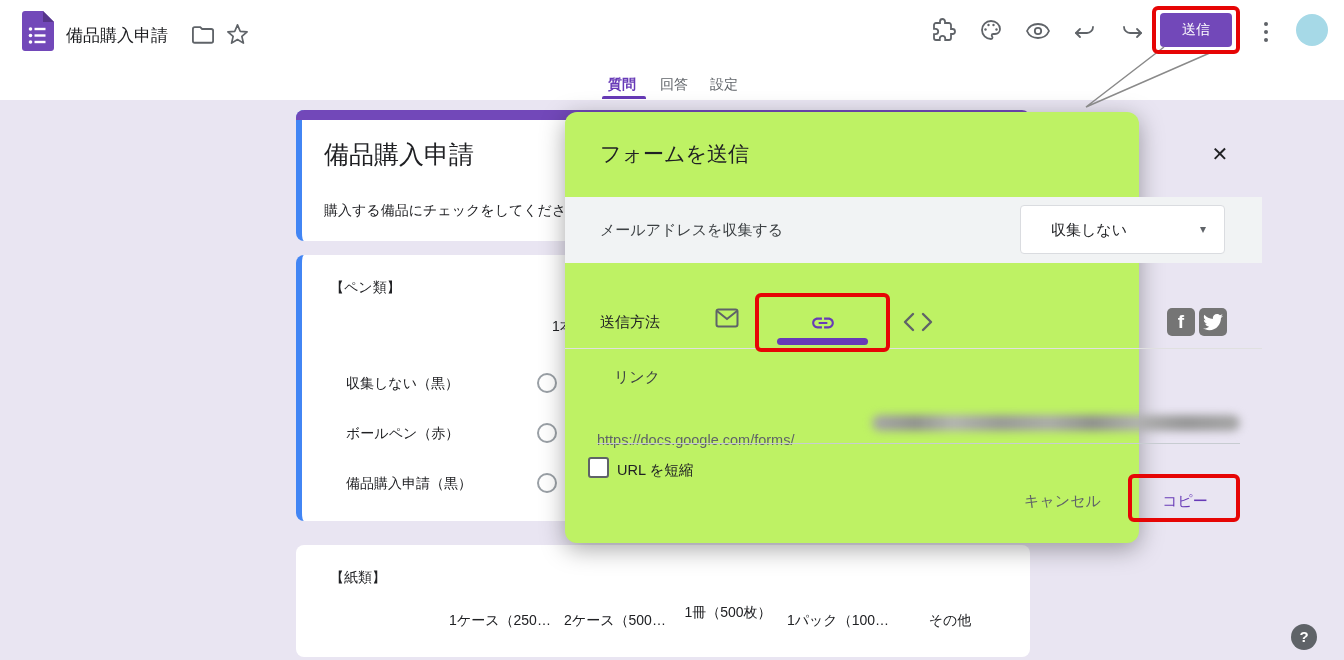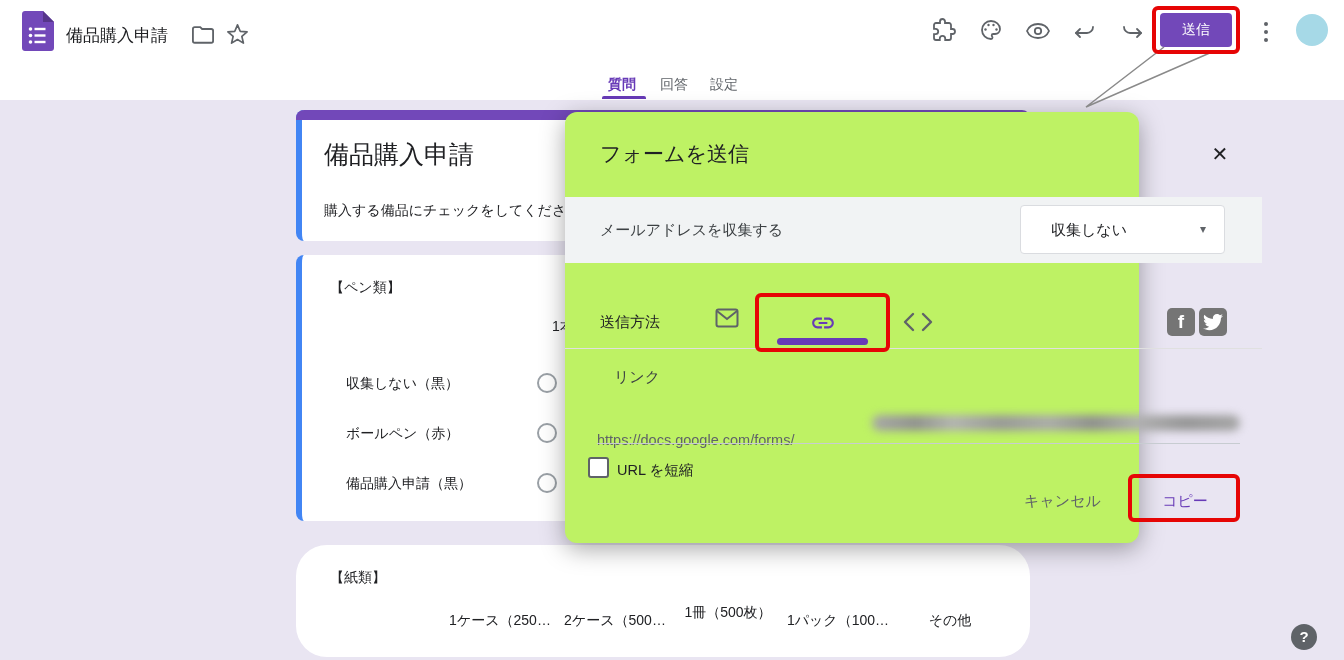--- a/index.html
+++ b/index.html
@@ -149,21 +149,21 @@
     <div>
       <div class="row-label" style="top:170px;">ボールペン（赤）</div>
       <div class="radio" style="top:168px;"></div>
     </div>
     <div>
       <div class="row-label" style="top:220px;">備品購入申請（黒）</div>
       <div class="radio" style="top:218px;"></div>
     </div>
   </div>
 
-  <div class="card" style="left:296px;top:545px;width:734px;height:112px;border-radius:31px;">
+  <div class="card" style="left:296px;top:545px;width:734px;height:112px;">
     <div class="q-title" style="left:34px;">【紙類】</div>
     <div class="col-head" style="left:204px;top:67px;">1ケース（250…</div>
     <div class="col-head" style="left:319px;top:67px;">2ケース（500…</div>
     <div class="col-head" style="left:432px;top:59px;">1冊（500枚）</div>
     <div class="col-head" style="left:542px;top:67px;">1パック（100…</div>
     <div class="col-head" style="left:654px;top:67px;">その他</div>
   </div>
 
   <div class="modal">
     <div class="modal-title">フォームを送信</div>

